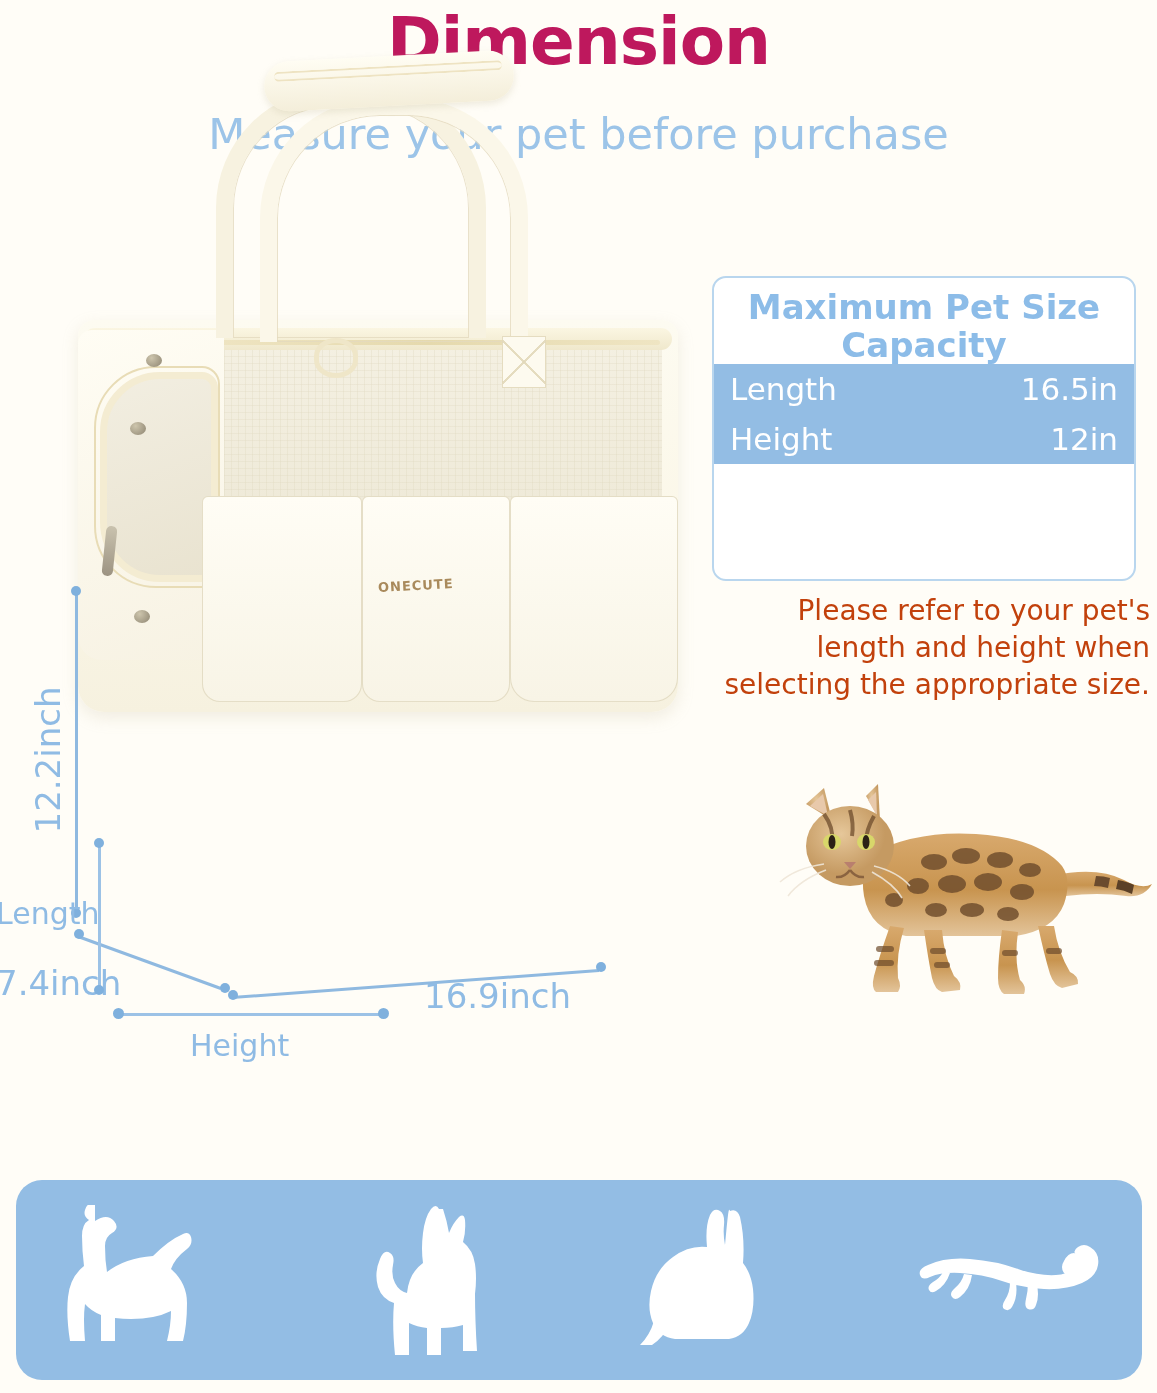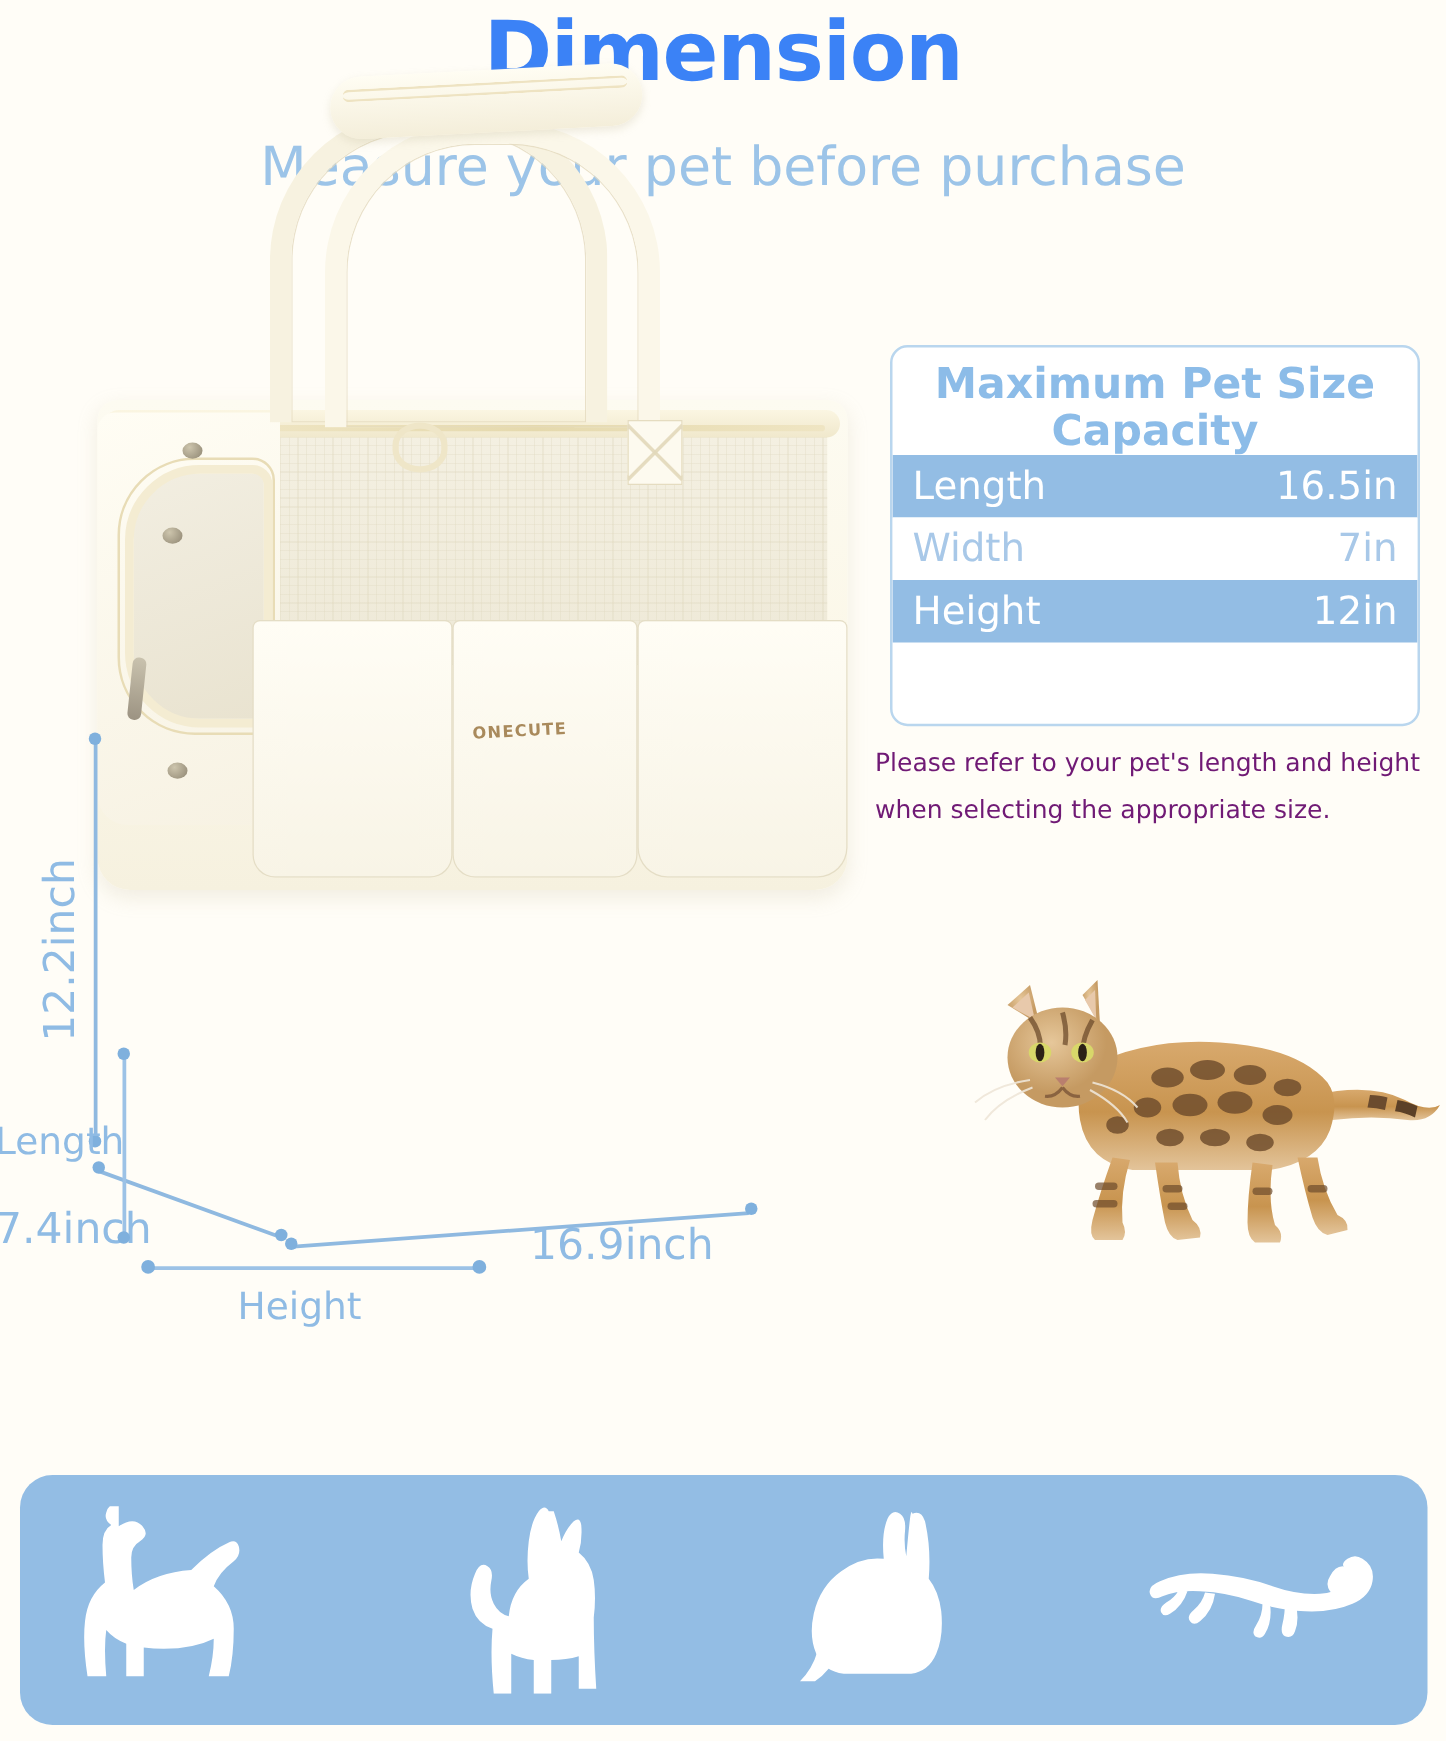--- a/index.html
+++ b/index.html
@@ -11,21 +11,21 @@
     background:#fffdf7;
   }
 
   
   .page-title{
     position:absolute; top:2px; left:0; width:100%;
     text-align:center;
     font-family:"DejaVu Sans", sans-serif;
     font-size:66px; font-weight:bold;
     letter-spacing:-1px;
-    color:#3b82f6;
+    color:#be185d;
     line-height:80px;
   }
   .page-subtitle{
     position:absolute; top:104px; left:0; width:100%;
     text-align:center;
     font-size:43px; font-weight:normal;
     color:#9cc4e8;
     line-height:60px;
   }
 
@@ -193,22 +193,22 @@
   }
   .cap-row{
     display:flex; align-items:center; justify-content:space-between;
     padding:0 16px; height:50px;
     font-size:31px;
   }
   .cap-row.alt{ background:#93bde4; color:#ffffff; }
   .cap-row.plain{ background:#ffffff; color:#a8c8e8; }
   .cap-note{
     position:absolute; left:700px; top:592px; width:450px;
-    text-align:left; color:#701a75;
-    font-size:20px; line-height:37px;
+    text-align:right; color:#c2410c;
+    font-size:28px; line-height:37px;
   }
 
   
   .cat-zone{ position:absolute; left:690px; top:770px; width:467px; height:290px; }
   .cat-img{ position:absolute; left:76px; top:10px; width:390px; height:230px; }
   .cat-len-line{ position:absolute; left:98px; top:843px; width:3px; height:147px; background:#9cc2e6; }
   .cat-len-dot-t{ position:absolute; left:94px; top:838px; width:10px; height:10px; border-radius:50%; background:#7fb0dd; }
   .cat-len-dot-b{ position:absolute; left:94px; top:985px; width:10px; height:10px; border-radius:50%; background:#7fb0dd; }
   .cat-len-label{ position:absolute; left:-4px; top:896px; color:#8fbbe4; font-size:30px; }
   .cat-hgt-line{ position:absolute; left:118px; top:1013px; width:266px; height:3px; background:#9cc2e6; }
@@ -278,24 +278,20 @@
 <div class="dim-dot l-dot-a"></div>
 <div class="dim-dot l-dot-b"></div>
 <div class="dim-label len-label">16.9inch</div>
 
 <div class="cap-card">
   <div class="cap-title">Maximum Pet Size Capacity</div>
 
   <div class="cap-row alt">
     <span>Length</span>
     <span>16.5in</span>
-  </div>
-  <div class="cap-row plain">
-    <span>Width</span>
-    <span>7in</span>
   </div>
   <div class="cap-row alt">
     <span>Height</span>
     <span>12in</span>
   </div>
 </div>
 
 <div class="cap-note">Please refer to your pet's length and height when selecting the appropriate size.</div>
 
 <div class="cat-zone">

